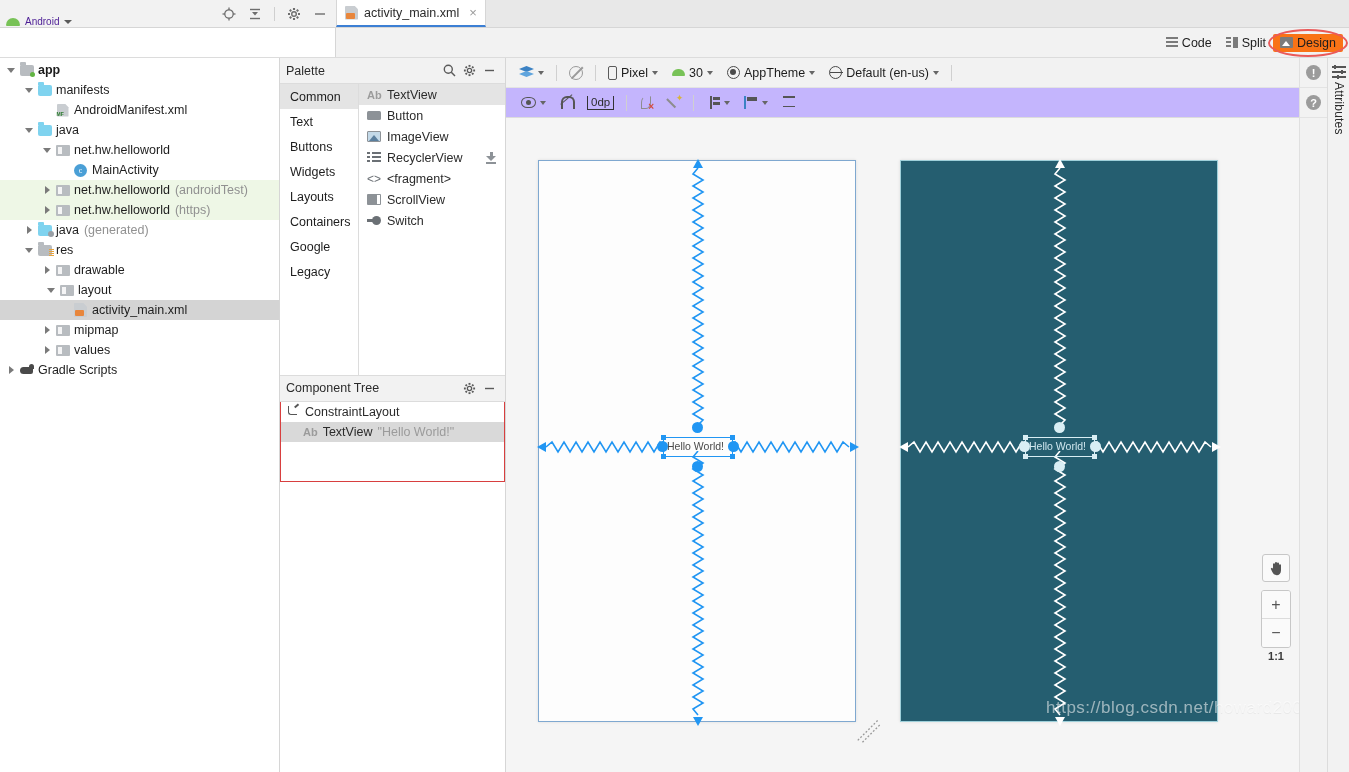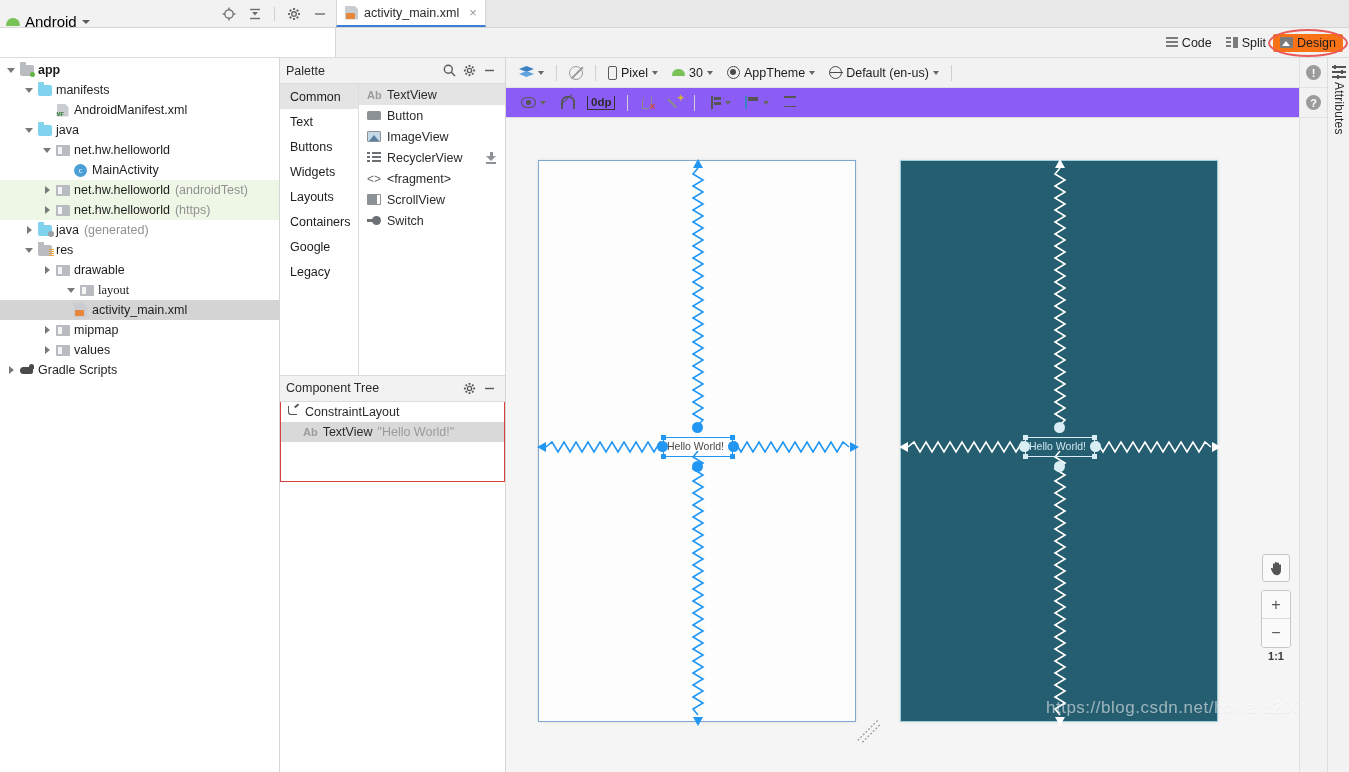--- a/index.html
+++ b/index.html
@@ -12,21 +12,21 @@
     background: #f2f2f2;
   }
   .app { position: relative; width: 1349px; height: 772px; display: flex; flex-direction: column; }
 
   
   .topbar { height: 28px; display: flex; align-items: stretch; background: #f2f2f2; flex: 0 0 28px; }
   .project-head {
     width: 336px; display: flex; align-items: center; padding: 0 6px;
     background: #f2f2f2; border-bottom: 1px solid #d6d6d6; gap: 6px;
   }
-  .android-label { display: flex; align-items: center; gap: 5px; font-size: 15px; color: #000000; margin-top: 16px; }
+  .android-label { display: flex; align-items: center; gap: 5px; font-size: 10px; color: #4c1d95; margin-top: 16px; }
   .ic-droid { width: 14px; height: 11px; position: relative; }
   .ic-droid:before {
     content: ""; position: absolute; left: 0; top: 2px; width: 14px; height: 8px;
     background: #78c257; border-radius: 7px 7px 1px 1px;
   }
   .caret { width: 0; height: 0; border-left: 4px solid transparent; border-right: 4px solid transparent;
            border-top: 4px solid #5a5a5a; display: inline-block; }
   .head-spacer { flex: 1; }
   .hicon { width: 20px; height: 20px; display: flex; align-items: center; justify-content: center; color: #6e6e6e; }
   .hdivider { width: 1px; height: 14px; background: #cfcfcf; margin: 0 3px; align-self: center; }
@@ -89,21 +89,21 @@
   .ic-split:before{content:"";position:absolute;left:0;top:0;width:5px;height:11px;background:repeating-linear-gradient(to bottom,#7b7b7b 0 2px,transparent 2px 4px);}
   .ic-split:after{content:"";position:absolute;right:0;top:0;width:5px;height:11px;background:#7b7b7b;}
   .ic-design { display:inline-block; width:13px; height:11px; background:#7b7b7b; border-radius:1px; position:relative; }
   .ic-design:after{content:"";position:absolute;left:2px;bottom:2px;width:0;height:0;border-left:4px solid transparent;border-right:4px solid transparent;border-bottom:5px solid #fff;}
   .red-ellipse { position: absolute; border: 2px solid #ea5a5a; border-radius: 50%; pointer-events: none; }
 
   
   .designbody { flex: 1; display: flex; min-height: 0; }
   .designmain { flex: 1; display: flex; flex-direction: column; min-width: 0; }
   .dt-row1 { height: 30px; display: flex; align-items: center; gap: 0px; padding: 0 6px; background: #f2f2f2; border-bottom: 1px solid #e3e3e3; }
-  .dt-row2 { height: 30px; display: flex; align-items: center; gap: 0px; padding: 0 8px; background: #8b5cf6; border-bottom: 1px solid #dcdcdc; font-weight: bold; }
+  .dt-row2 { height: 30px; display: flex; align-items: center; gap: 0px; padding: 0 8px; background: #c4b5fd; border-bottom: 1px solid #dcdcdc; }
   .dt-item { display: flex; align-items: center; gap: 4px; padding: 2px 7px; font-size: 12.5px; color: #1d1d1d; }
   .dt-div { width: 1px; height: 16px; background: #d0d0d0; margin: 0 5px; }
   .sm-caret { width:0;height:0;border-left:3.5px solid transparent;border-right:3.5px solid transparent;border-top:4px solid #666; }
   .ic-layers { width:15px;height:13px;position:relative; }
   .ic-layers:before{content:"";position:absolute;left:0;top:0;width:15px;height:6px;background:#3b82c4;clip-path:polygon(50% 0,100% 50%,50% 100%,0 50%);}
   .ic-layers:after{content:"";position:absolute;left:0;top:5px;width:15px;height:6px;background:#5fa4dd;clip-path:polygon(50% 0,100% 50%,50% 100%,0 50%);}
   .ic-noblue { width:14px;height:14px;border:1.5px solid #9a9a9a;border-radius:50%;position:relative; }
   .ic-noblue:after{content:"";position:absolute;left:-1px;top:5px;width:16px;height:1.5px;background:#9a9a9a;transform:rotate(-45deg);}
   .ic-phone { width:9px;height:14px;border:1.4px solid #5a5a5a;border-radius:2px; }
   .ic-api { width:13px;height:9px;position:relative; }
@@ -392,21 +392,21 @@
         </div>
         <div class="trow" style="padding-left: 40px;">
           <span class="twist">
             <span class="t-right"></span>
           </span>
           <span class="ticon">
             <span class="pkg"></span>
           </span>
           <span class="tlabel">drawable</span>
         </div>
-        <div class="trow" style="padding-left: 64px; font-family: Liberation Serif, serif;">
+        <div class="trow" style="padding-left: 44px;">
           <span class="twist">
             <span class="t-down"></span>
           </span>
           <span class="ticon">
             <span class="pkg"></span>
           </span>
           <span class="tlabel">layout</span>
         </div>
         <div class="trow sel" style="padding-left: 58px;">
           <span class="twist"></span>

